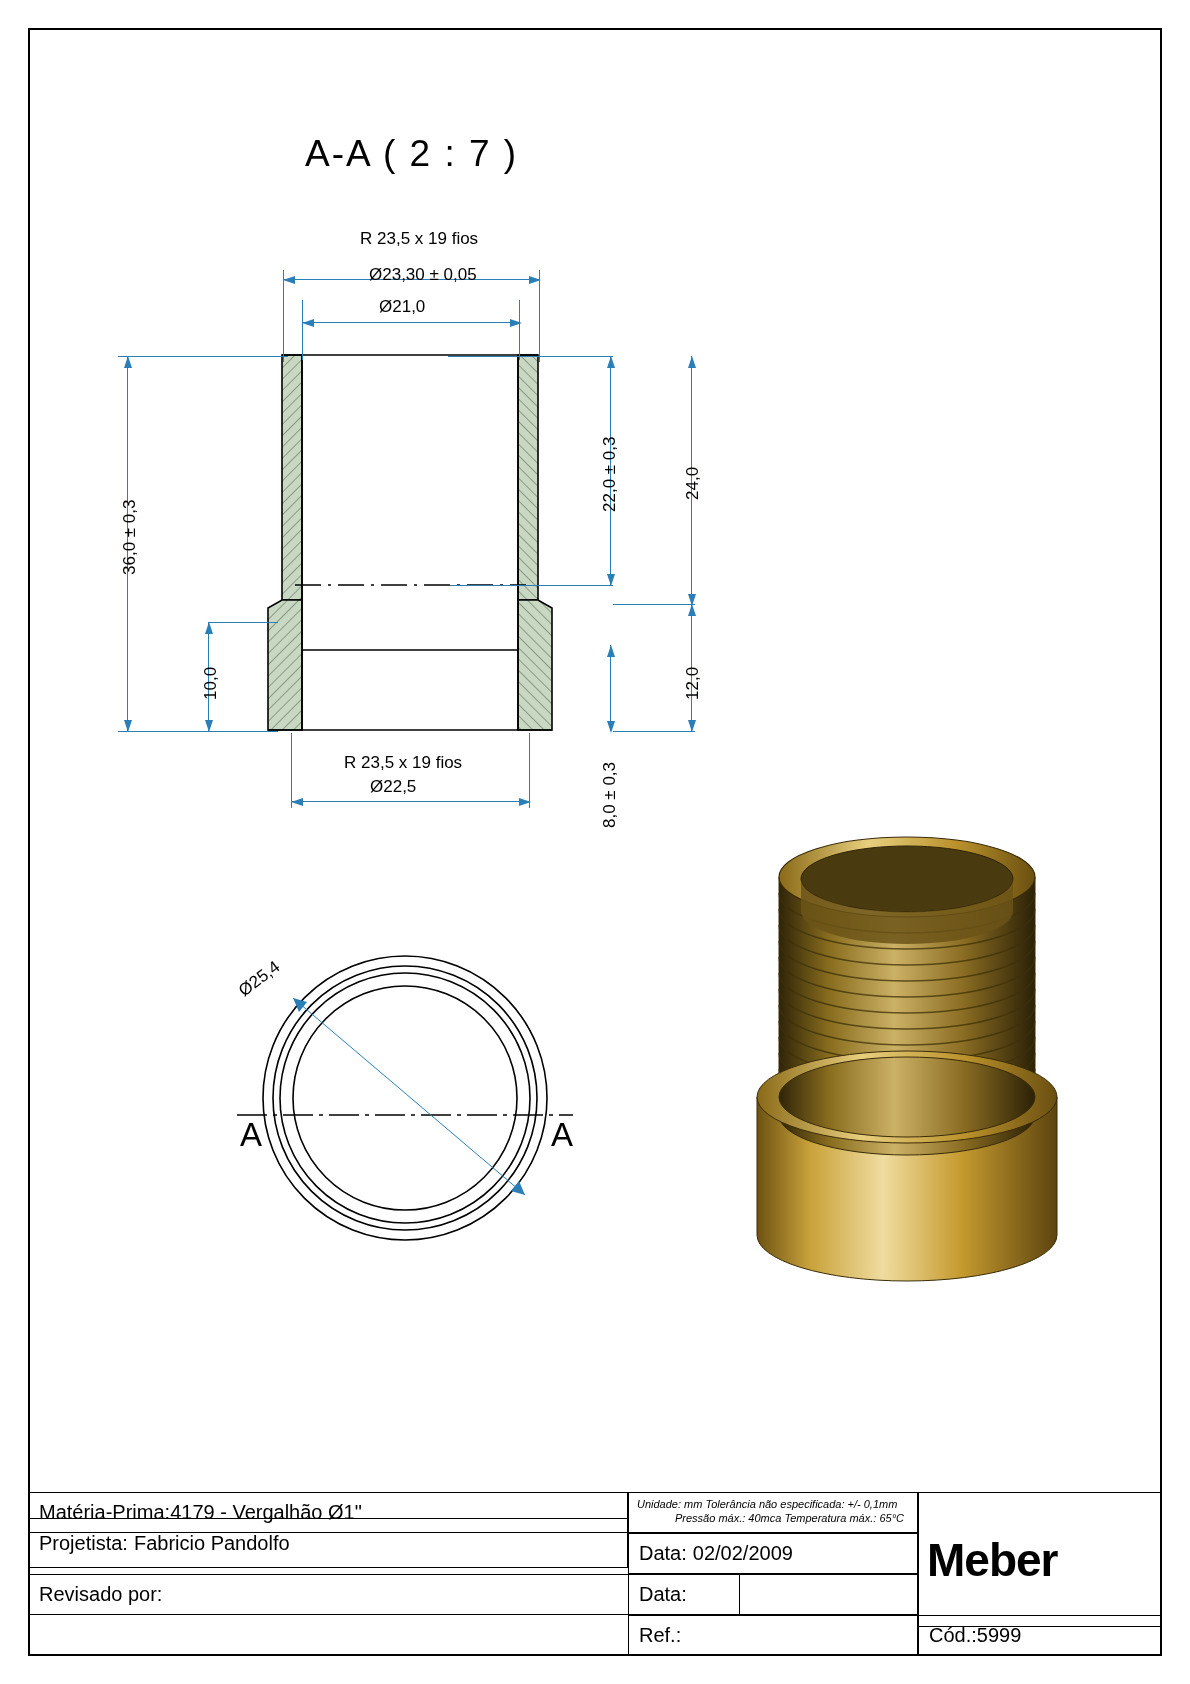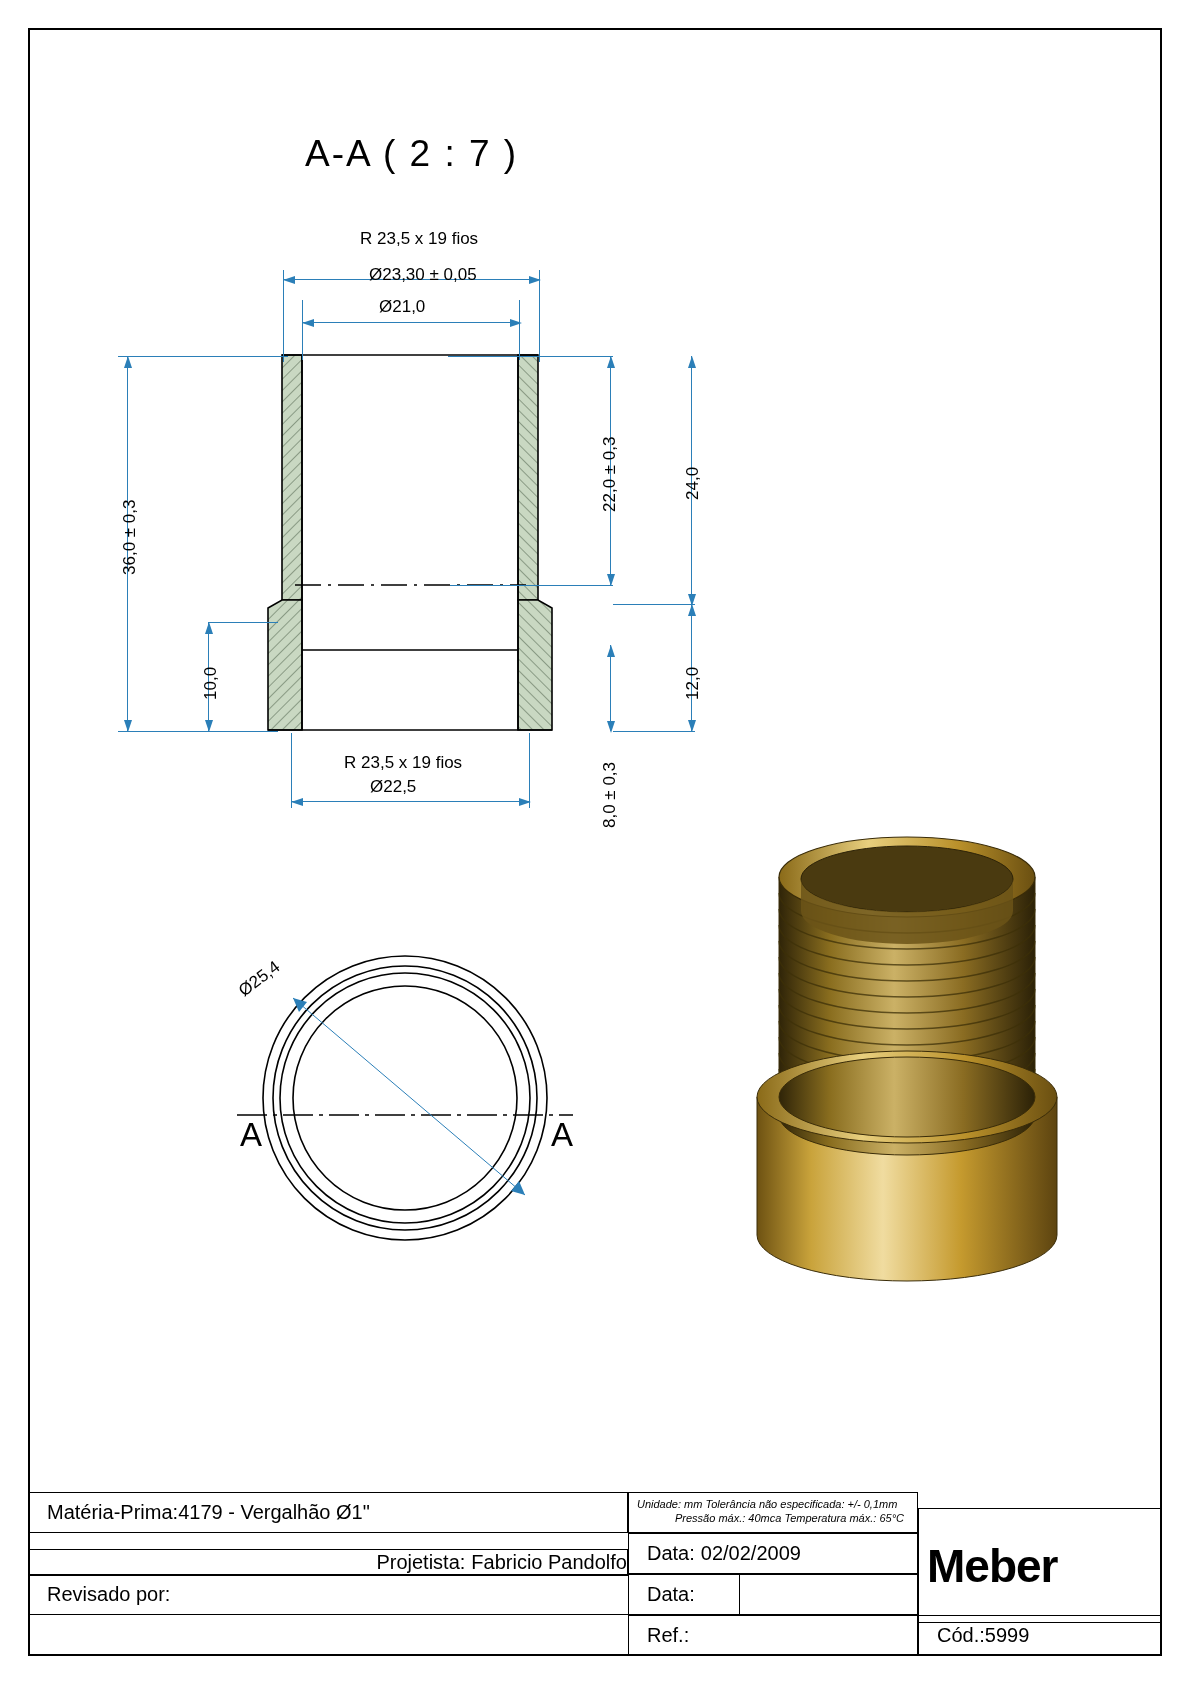--- a/index.html
+++ b/index.html
@@ -15,21 +15,21 @@
   .hl{height:1px;}
   .vl{width:1px;}
   .dim{position:absolute;font-size:17px;color:#000;white-space:nowrap;}
   .rot{transform-origin:0 0;transform:rotate(-90deg);}
 
   svg{display:block;}
 
   
   #tb{position:absolute;left:28px;top:1492px;width:1134px;height:164px;}
   #tb .cell{position:absolute;box-sizing:border-box;border:1px solid #000;display:flex;align-items:center;}
-  #tb .lbl{font-size:20px;padding-left:18px;}
+  #tb .lbl{font-size:20px;padding-left:10px;}
   #tb .small{font-size:11px;line-height:14px;padding-left:8px;display:block;padding-top:4px;}
   #brand{font-size:46px;font-weight:bold;letter-spacing:-1px;padding-left:8px;}
 </style>
 </head>
 <body>
 
 <div id="page">
   <div id="frame"></div>
 
   <div class="txt title-view" style="left:305px;top:133px;">A-A  ( 2 : 7 )</div>
@@ -215,25 +215,25 @@
   <div id="tb">
 
     <div class="cell lbl" style="left:0;top:0;width:600px;height:41px;">
       <span>Matéria-Prima:</span>
       <span>4179 - Vergalhão Ø1"</span>
     </div>
     <div class="cell" style="left:600px;top:0;width:290px;height:41px;display:block;font-style:italic;">
       <span class="small">Unidade: mm Tolerância não especificada: +/- 0,1mm</span>
       <span class="small" style="padding-top:0;padding-left:46px;">Pressão máx.: 40mca         Temperatura máx.: 65°C</span>
     </div>
-    <div class="cell" style="left:890px;top:16px;width:244px;height:115px;">
+    <div class="cell" style="left:890px;top:0;width:244px;height:135px;">
       <span id="brand">Meber</span>
     </div>
 
-    <div class="cell lbl" style="left:0;top:57px;width:600px;height:27px;justify-content:flex-end;">
+    <div class="cell lbl" style="left:0;top:26px;width:600px;height:50px;">
       <span>Projetista:</span>
       <span style="padding-left:6px;">Fabricio Pandolfo</span>
     </div>
     <div class="cell lbl" style="left:600px;top:41px;width:290px;height:41px;">
       <span>Data:</span>
       <span style="padding-left:6px;">02/02/2009</span>
     </div>
 
     <div class="cell lbl" style="left:0;top:82px;width:712px;height:41px;">
       <span>Revisado por:</span>

